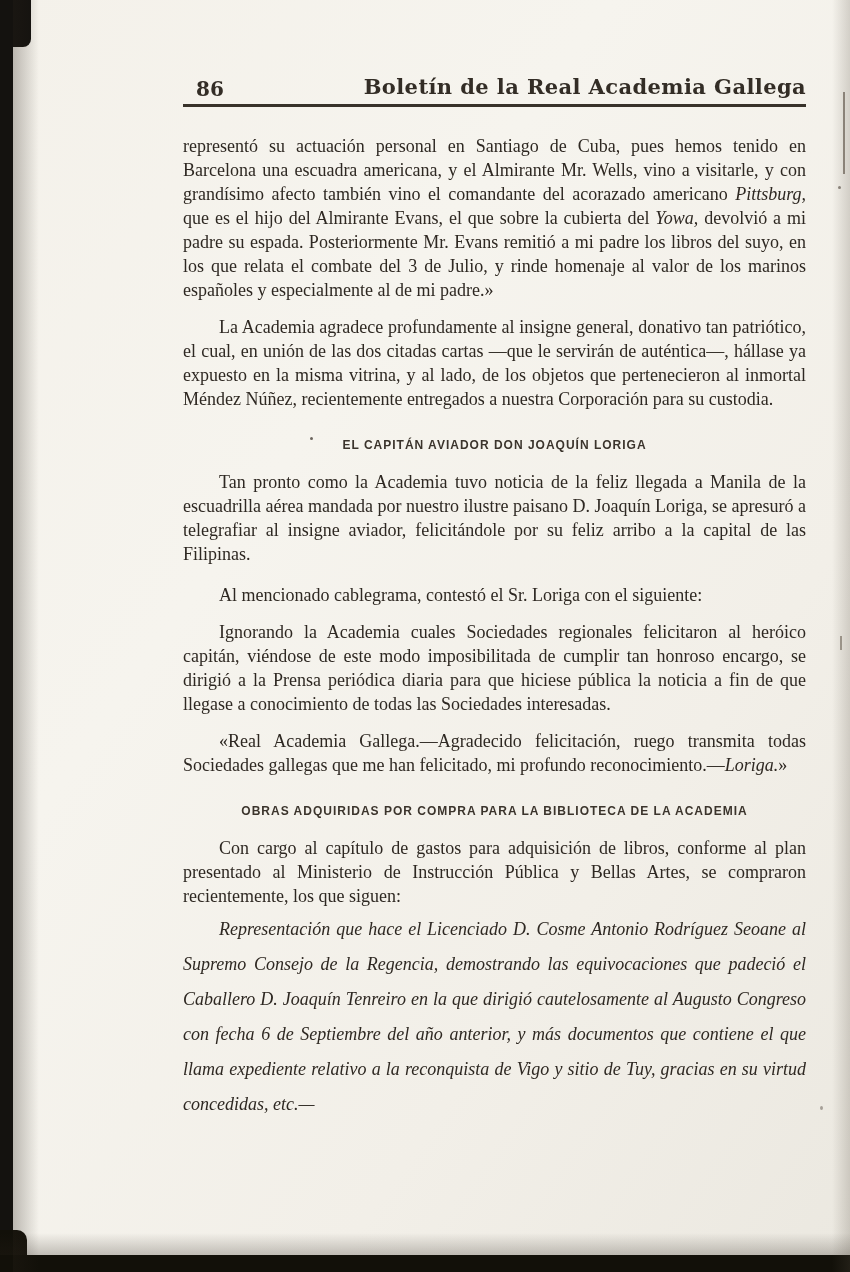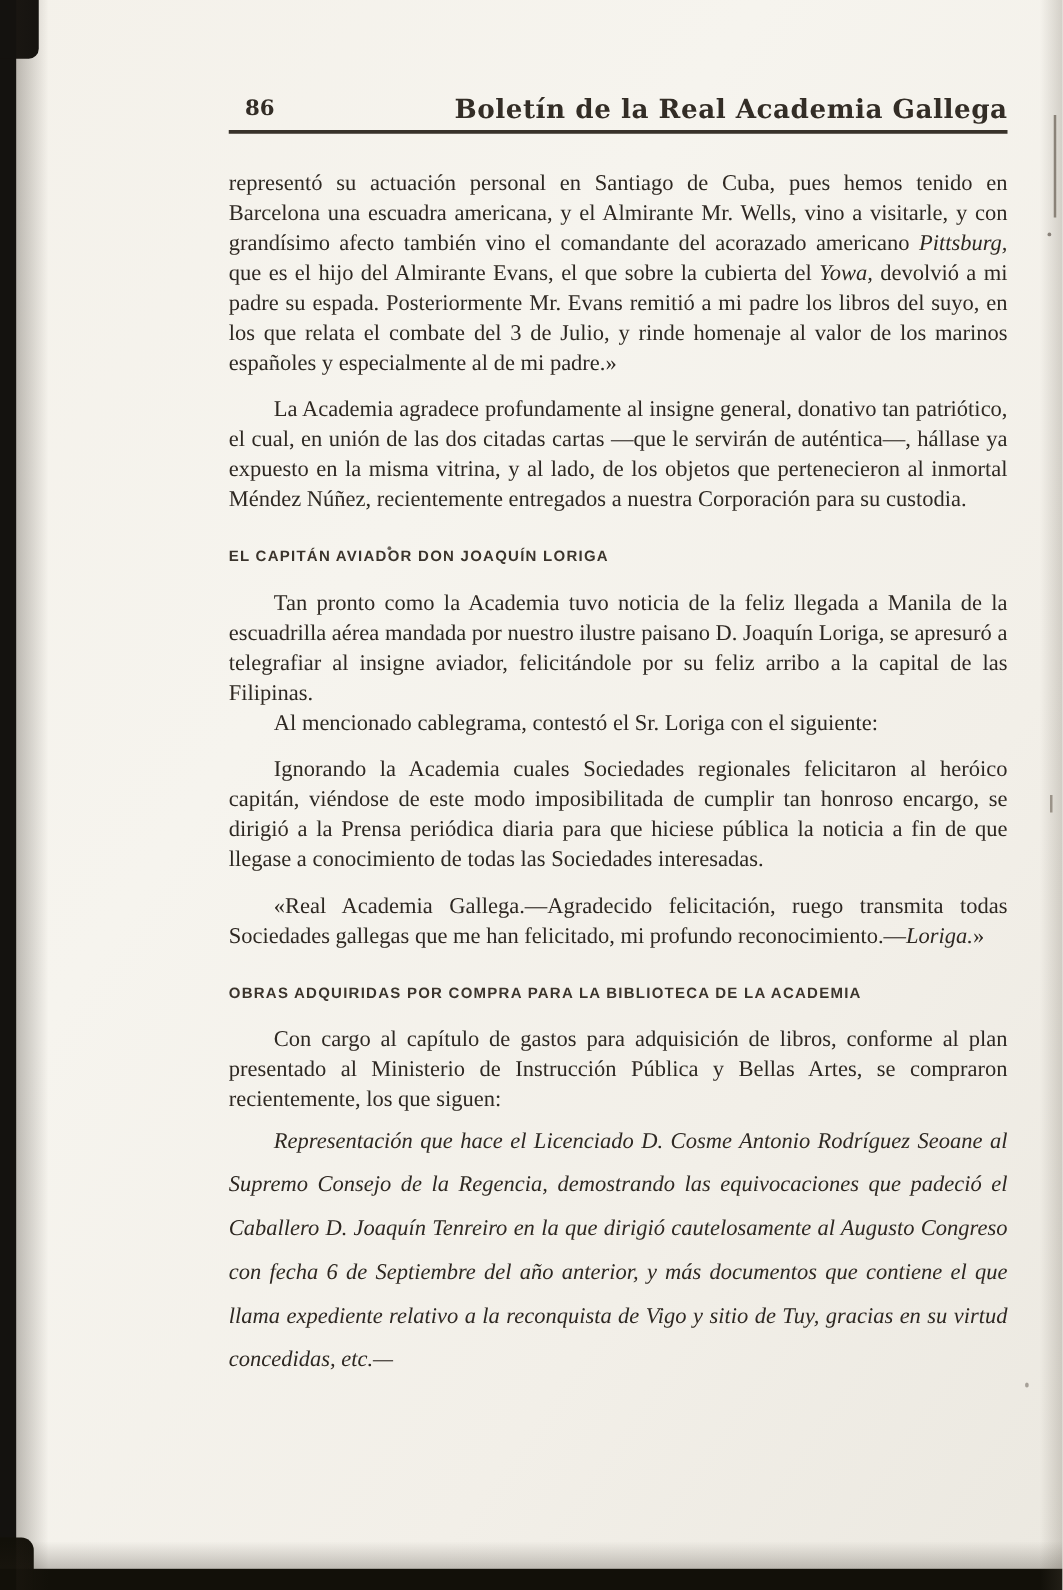--- a/index.html
+++ b/index.html
@@ -38,40 +38,41 @@
   .speck-a { position:absolute; left:838px; top:186px; width:3px; height:3px; border-radius:50%; background:rgba(60,50,40,0.55); }
   .speck-b { position:absolute; left:820px; top:1106px; width:3px; height:4px; border-radius:50%; background:rgba(60,50,40,0.4); }
   .heading-dot { position:absolute; left:127px; top:4px; width:3px; height:3px; border-radius:50%; background:rgba(50,42,34,0.7); }
 
   
   .page {
     position:absolute; left:183px; top:0;
     width:623px;
   }
   .pageheader { position:relative; margin-top:74px; height:27px; font-family:"DejaVu Serif", serif; }
-  .pagenum  { position:absolute; left:13px; top:3px; font-size:17px; font-weight:bold; color:#332d26; }
+  .pagenum  { position:absolute; left:13px; top:3px; font-size:20px; font-weight:bold; color:#332d26; }
   .journal  { display:block; text-align:right; font-size:21px; font-weight:bold; letter-spacing:0.4px; color:#332d26; }
   .rule { border-bottom:3px solid #38322a; margin-top:3px; }
 
   .bodytext {
     margin-top:27px;
     font-size:18px;
     line-height:24px;
     text-align:justify;
     hyphens:auto; -webkit-hyphens:auto;
     color:#2e2822;
   }
   .bodytext p { text-indent:36px; }
   .bodytext p.continued { text-indent:0;margin-top:16px; }
   .p-gap  { margin-top:13px; }
-  .p-none { margin-top:0;font-family:Liberation Serif, serif; }
+  .p-none { margin-top:17px;font-family:Liberation Serif, serif; }
 
   .section-heading {
     position:relative;
     margin-top:22px; margin-bottom:13px;
+    text-align:center;
     font-family:"Liberation Sans", sans-serif;
     font-size:12px; font-weight:bold;
     letter-spacing:1px;
     color:#3b342c;
     text-indent:0;
   }
   .italic-entry {
     font-style:italic;
     line-height:35px;
     margin-top:4px;

